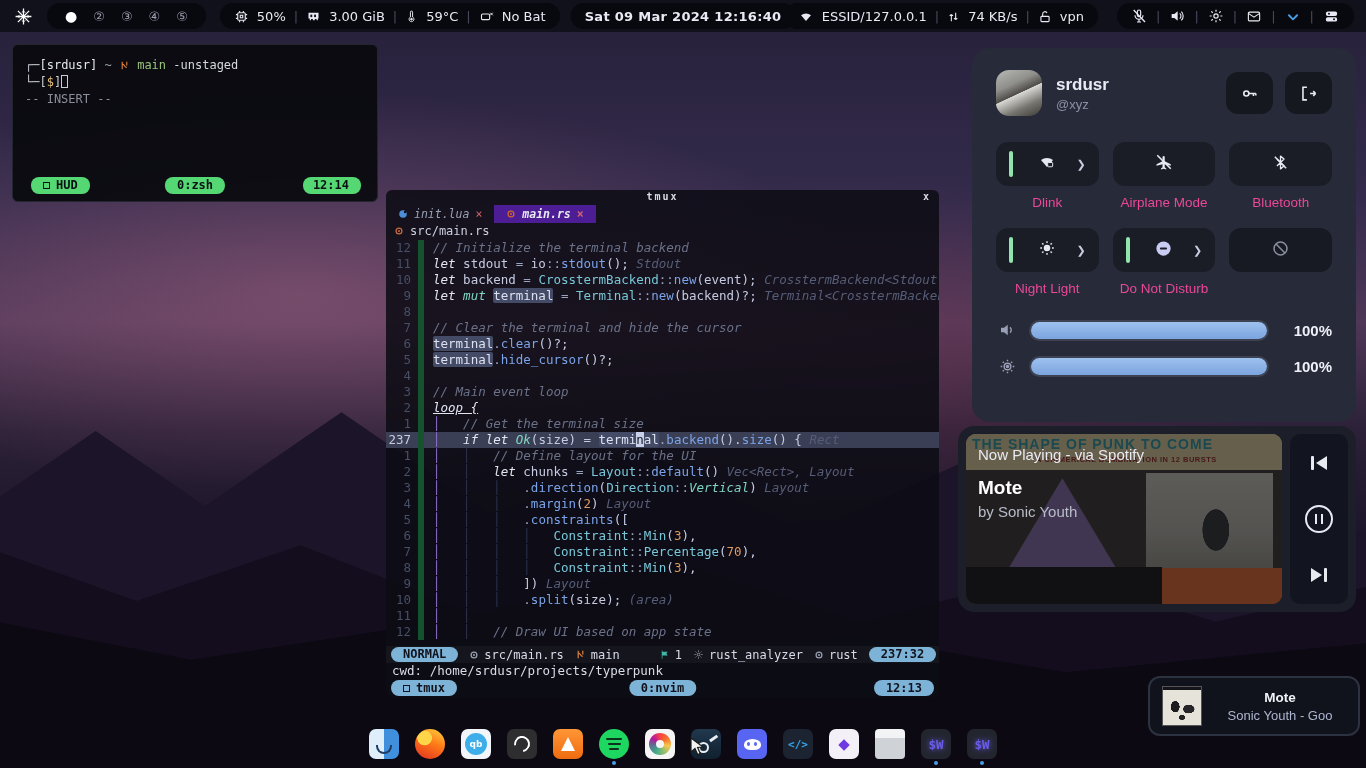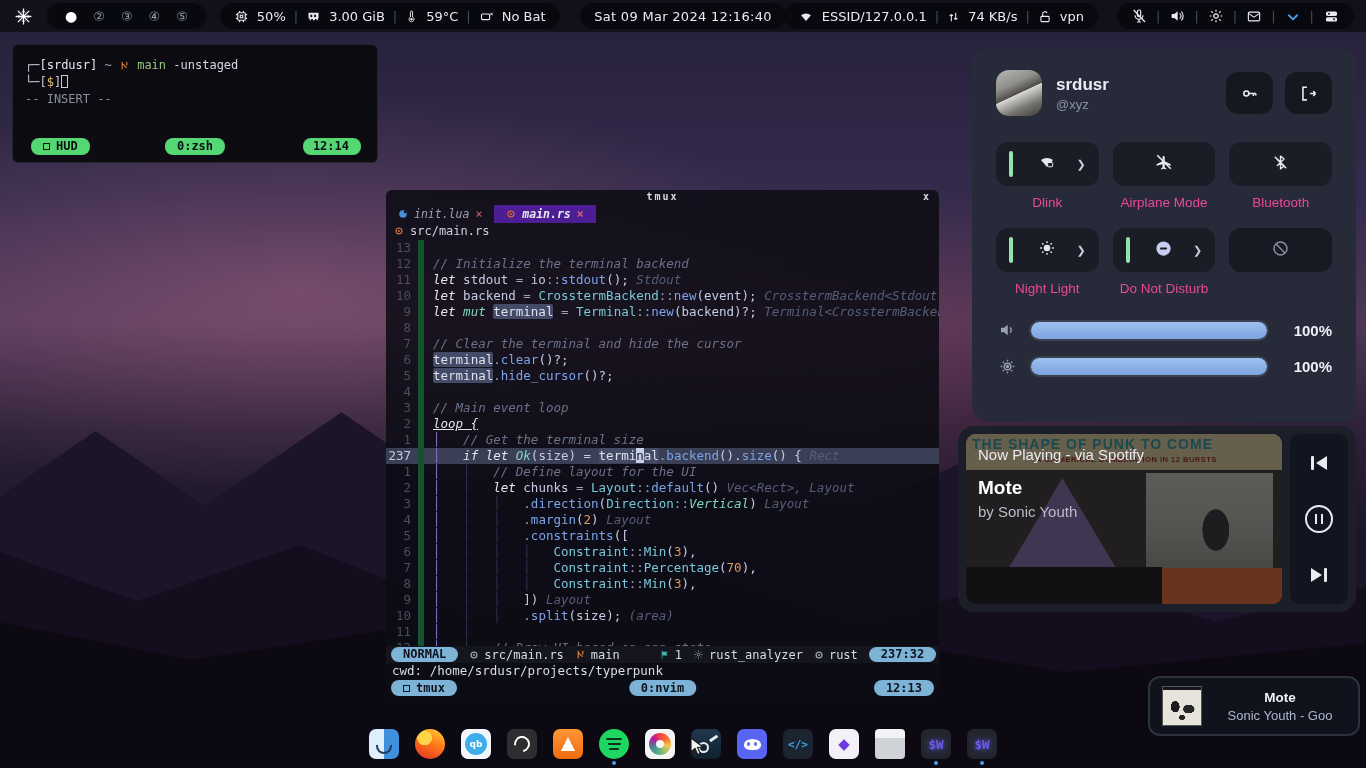--- a/index.html
+++ b/index.html
@@ -17,27 +17,27 @@
   .mtn2{top:420px;background:#130d1d;clip-path:polygon(0 38%,10% 52%,22% 36%,35% 56%,49% 40%,63% 58%,77% 44%,89% 58%,100% 48%,100% 100%,0 100%);}
   .mtn3{top:560px;background:#0d0913;clip-path:polygon(0 30%,14% 48%,30% 32%,46% 52%,62% 36%,78% 54%,100% 40%,100% 100%,0 100%);}
 
   
   .topbar{position:absolute;top:0;left:0;width:1366px;height:32px;background:#10111b;display:flex;align-items:center;color:#e8e9f2;font-size:13px;}
   .pill{background:#08080f;border-radius:15px;height:26px;display:flex;align-items:center;gap:8px;padding:0 14px;}
   .tb-left{display:flex;align-items:center;gap:14px;margin-left:14px;}
   .sep{color:#474a5e;}
   .ws span{margin:0 4px;color:#9a9dab;font-size:13px;}
   .ws .act{color:#fff;font-size:14px;}
-  .clock-pill{position:absolute;left:50%;transform:translateX(-50%);font-weight:normal;letter-spacing:.3px;}
+  .clock-pill{position:absolute;left:50%;transform:translateX(-50%);font-weight:bold;letter-spacing:.3px;}
   .net-pill{position:absolute;right:268px;}
   .ico-pill{position:absolute;right:12px;gap:9px;}
   svg.i{display:inline-block;vertical-align:middle;}
 
   
-  .hud{position:absolute;left:12px;top:44px;width:366px;height:119px;background:rgba(9,10,14,.93);
+  .hud{position:absolute;left:12px;top:44px;width:366px;height:158px;background:rgba(9,10,14,.93);
        border:1px solid #23262e;border-radius:6px;font-family:"DejaVu Sans Mono",monospace;font-size:12px;color:#d6d8e0;}
   .hud-body{padding:12px 12px 0 12px;line-height:17px;white-space:pre;}
   .p-frame{color:#c9ccd6;}
   .p-user{color:#e4e6ee;}
   .p-path{color:#9aa0ac;}
   .p-branch{color:#98c379;}
   .p-dollar{color:#e5c07b;}
   .p-mode{color:#8a8f9a;}
   .cursor-hollow{display:inline-block;width:7px;height:13px;border:1px solid #c9ccd6;vertical-align:-2px;}
   .hud-status{position:absolute;left:0;right:0;bottom:7px;height:17px;}
@@ -320,24 +320,20 @@
     </div>
   </div>
   <div class="crumb">
     <svg class="i" width="10" height="10" viewBox="0 0 24 24">
         <circle cx="12" cy="12" r="7" fill="none" stroke="#c96b3a" stroke-width="3"></circle>
         <circle cx="12" cy="12" r="2.5" fill="#c96b3a"></circle>
       </svg>
     <span>src/main.rs</span>
   </div>
   <div class="code" id="code-lines">
-      <div class="cl-row">
-        <span class="ln">13</span>
-        <span class="cd"></span>
-      </div>
       <div class="cl-row">
         <span class="ln">12</span>
         <span class="cd"><span class="cm">// Initialize the terminal backend</span></span>
       </div>
       <div class="cl-row">
         <span class="ln">11</span>
         <span class="cd"><span class="kw">let </span><span class="tx">stdout</span><span class="op"> = </span><span class="tx">io</span><span class="op">::</span><span class="fn">stdout</span><span class="tx">();</span><span class="hint"> Stdout</span></span>
       </div>
       <div class="cl-row">
         <span class="ln">10</span>

